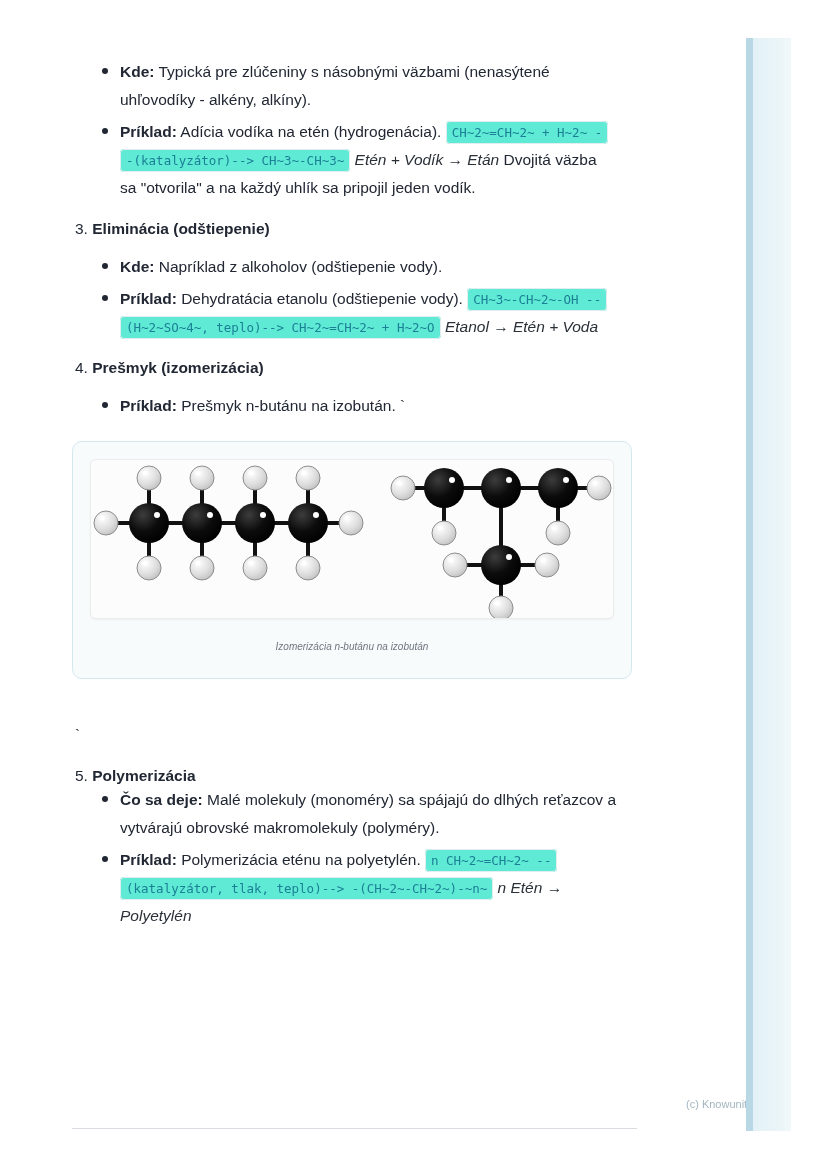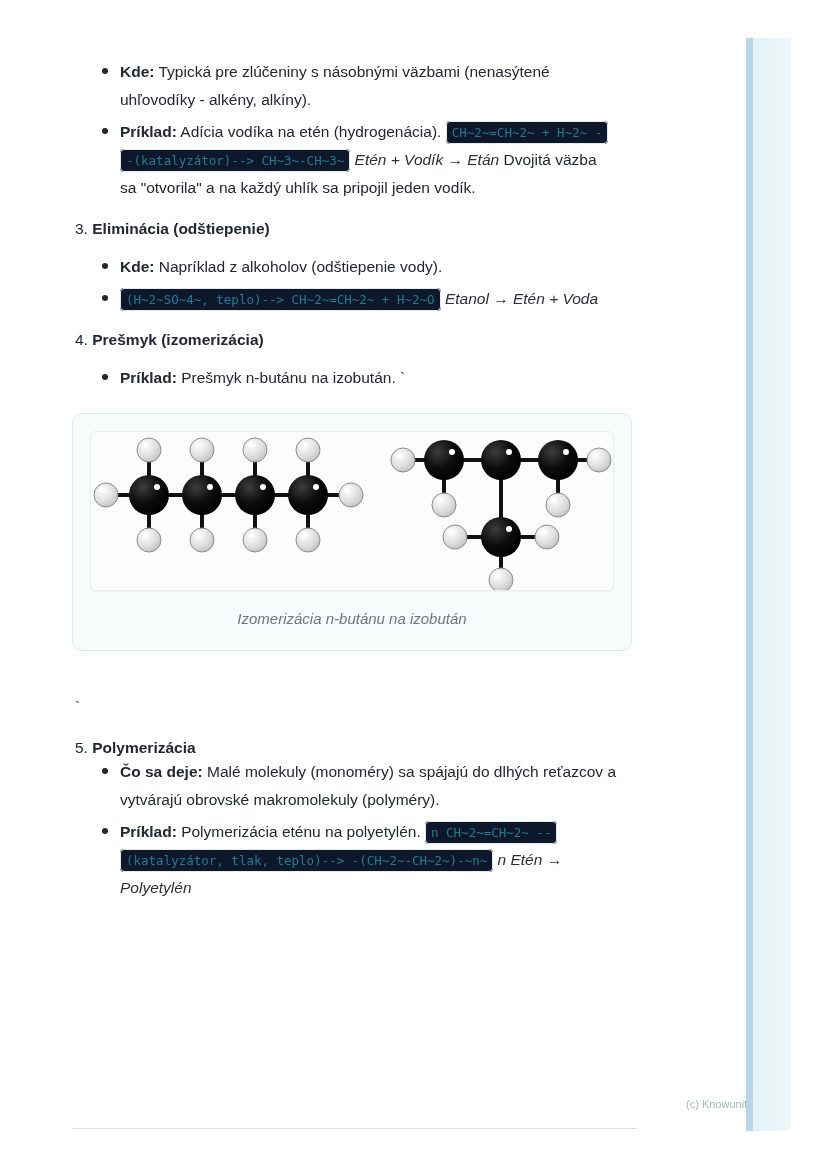--- a/index.html
+++ b/index.html
@@ -24,21 +24,21 @@
   .blk-heading .hnum{font-weight:400;}
   .blk-heading .htxt{font-weight:700;}
   .blk-plain{margin-top:42px;}
   .line{white-space:pre;height:28px;}
   .seg-b{font-weight:700;}
   .seg-i{font-style:italic;color:#2a3038;}
   .seg-c{
     font-family:"DejaVu Sans Mono", monospace;
     font-size:12.5px;
     color:#1b7f96;
-    background:#0f172a;
+    background:#5eead4;
     border:1px solid #e2edef;
     border-radius:4px;
     padding:3px 5px;
   }
   
   .blk-figure{
     margin-top:21px;margin-left:-3px;width:524px;
     background:#f8fbfc;
     border:1px solid #d5e7ee;
     border-radius:10px;
@@ -47,21 +47,21 @@
   .fig-img{
     width:522px;height:158px;
     background:#fcfcfc;
     border:1px solid #ececec;
     border-radius:6px;
     box-shadow:0 1px 2px rgba(0,0,0,.05);
     overflow:hidden;
   }
   .fig-caption{
     margin-top:14px;height:28px;line-height:28px;
-    text-align:center;font-style:italic;color:#6f7680;font-size:15px;
+    text-align:center;font-style:italic;color:#6f7680;font-size:10px;
   }
   .divider{
     position:absolute;left:72px;top:1128px;width:565px;height:0;
     border-top:1px solid #d9dde1;
   }
   .copyright{
     position:absolute;left:686px;top:1098px;
     font-size:11px;color:#a3b6bf;white-space:nowrap;
   }
   .scroll-panel{
@@ -88,20 +88,21 @@
       <div class="line"><span class="seg-c">-(katalyzátor)--&gt; CH~3~-CH~3~</span><span class="seg-t"> </span><span class="seg-i">Etén + Vodík → Etán</span><span class="seg-t"> Dvojitá väzba</span></div>
       <div class="line"><span class="seg-t">sa "otvorila" a na každý uhlík sa pripojil jeden vodík.</span></div>
     </div>
     <div class="blk blk-heading"><span class="hnum">3. </span><span class="htxt">Eliminácia (odštiepenie)</span></div>
     <div class="blk blk-bullet">
       <span class="dot"></span>
       <div class="line"><span class="seg-b">Kde:</span><span class="seg-t"> Napríklad z alkoholov (odštiepenie vody).</span></div>
     </div>
     <div class="blk blk-bullet">
       <span class="dot"></span>
+      <div class="line"><span class="seg-b">Príklad:</span><span class="seg-t"> Dehydratácia etanolu (odštiepenie vody). </span><span class="seg-c">CH~3~-CH~2~-OH --</span></div>
       <div class="line"><span class="seg-c">(H~2~SO~4~, teplo)--&gt; CH~2~=CH~2~ + H~2~O</span><span class="seg-t"> </span><span class="seg-i">Etanol → Etén + Voda</span></div>
     </div>
     <div class="blk blk-heading"><span class="hnum">4. </span><span class="htxt">Prešmyk (izomerizácia)</span></div>
     <div class="blk blk-bullet">
       <span class="dot"></span>
       <div class="line"><span class="seg-b">Príklad:</span><span class="seg-t"> Prešmyk n-butánu na izobután. `</span></div>
     </div>
     <div class="blk blk-figure">
       <div class="fig-img"><svg width="522" height="158" viewBox="0 0 522 158">
           <defs>

